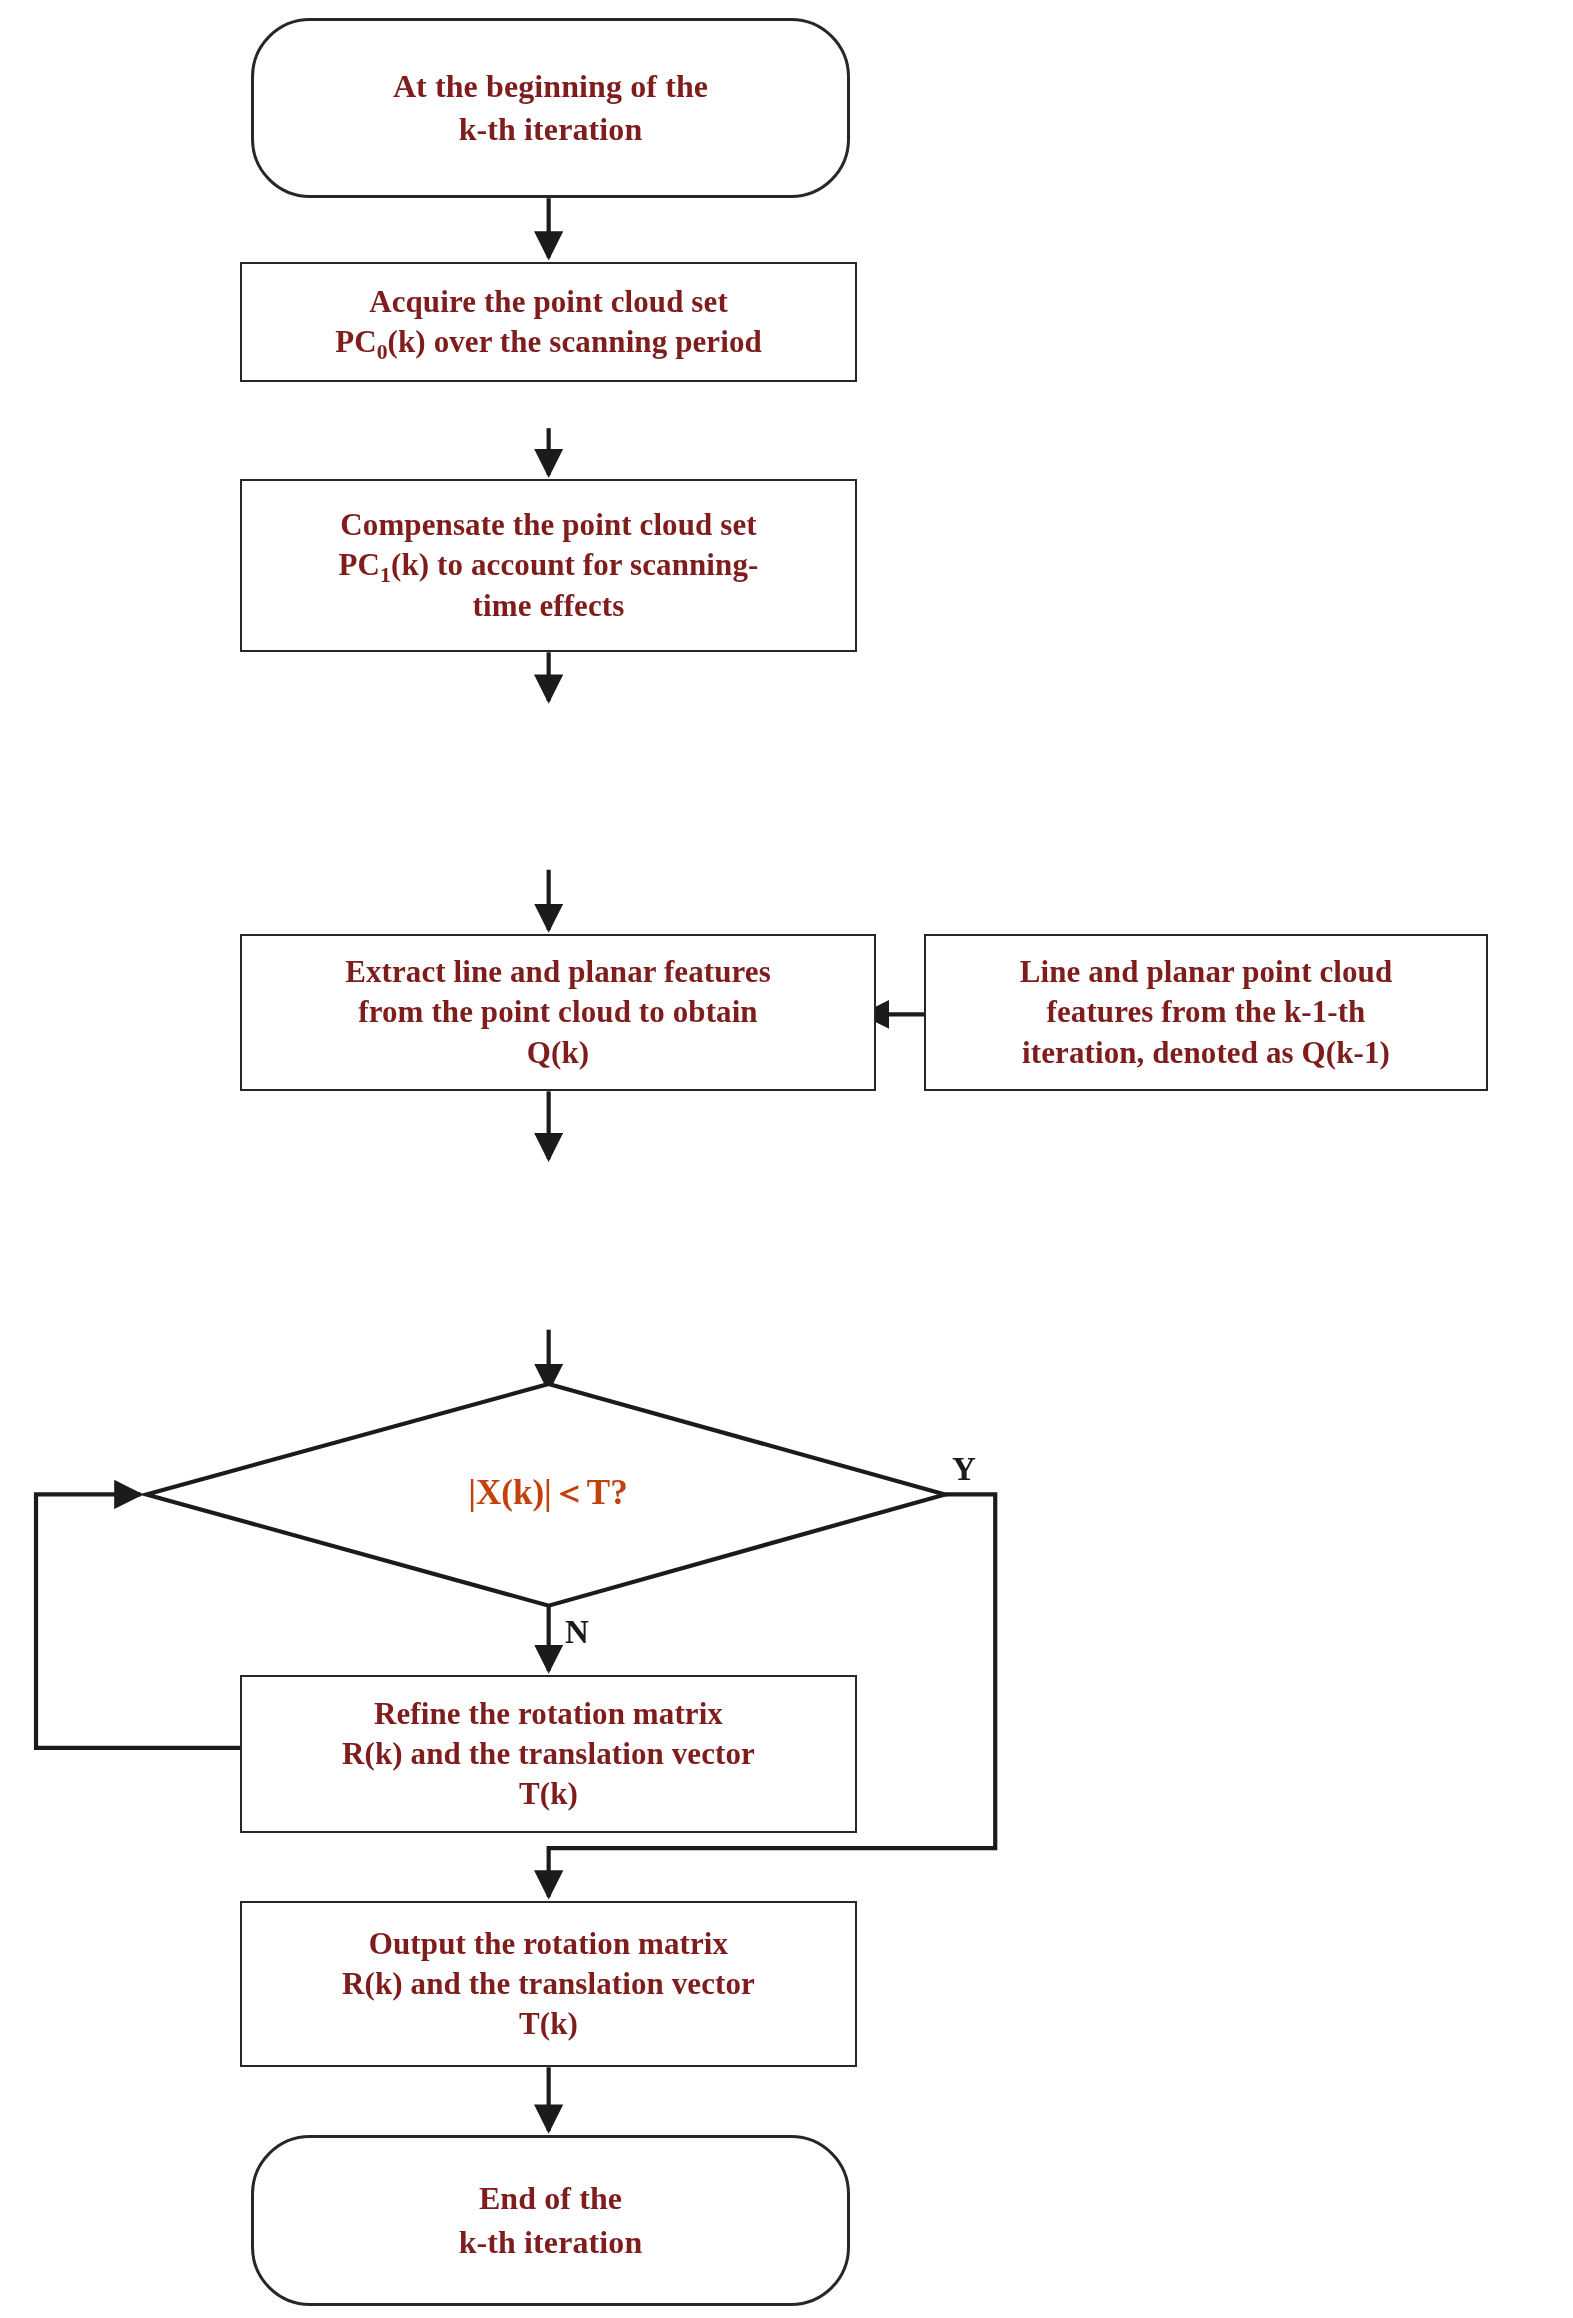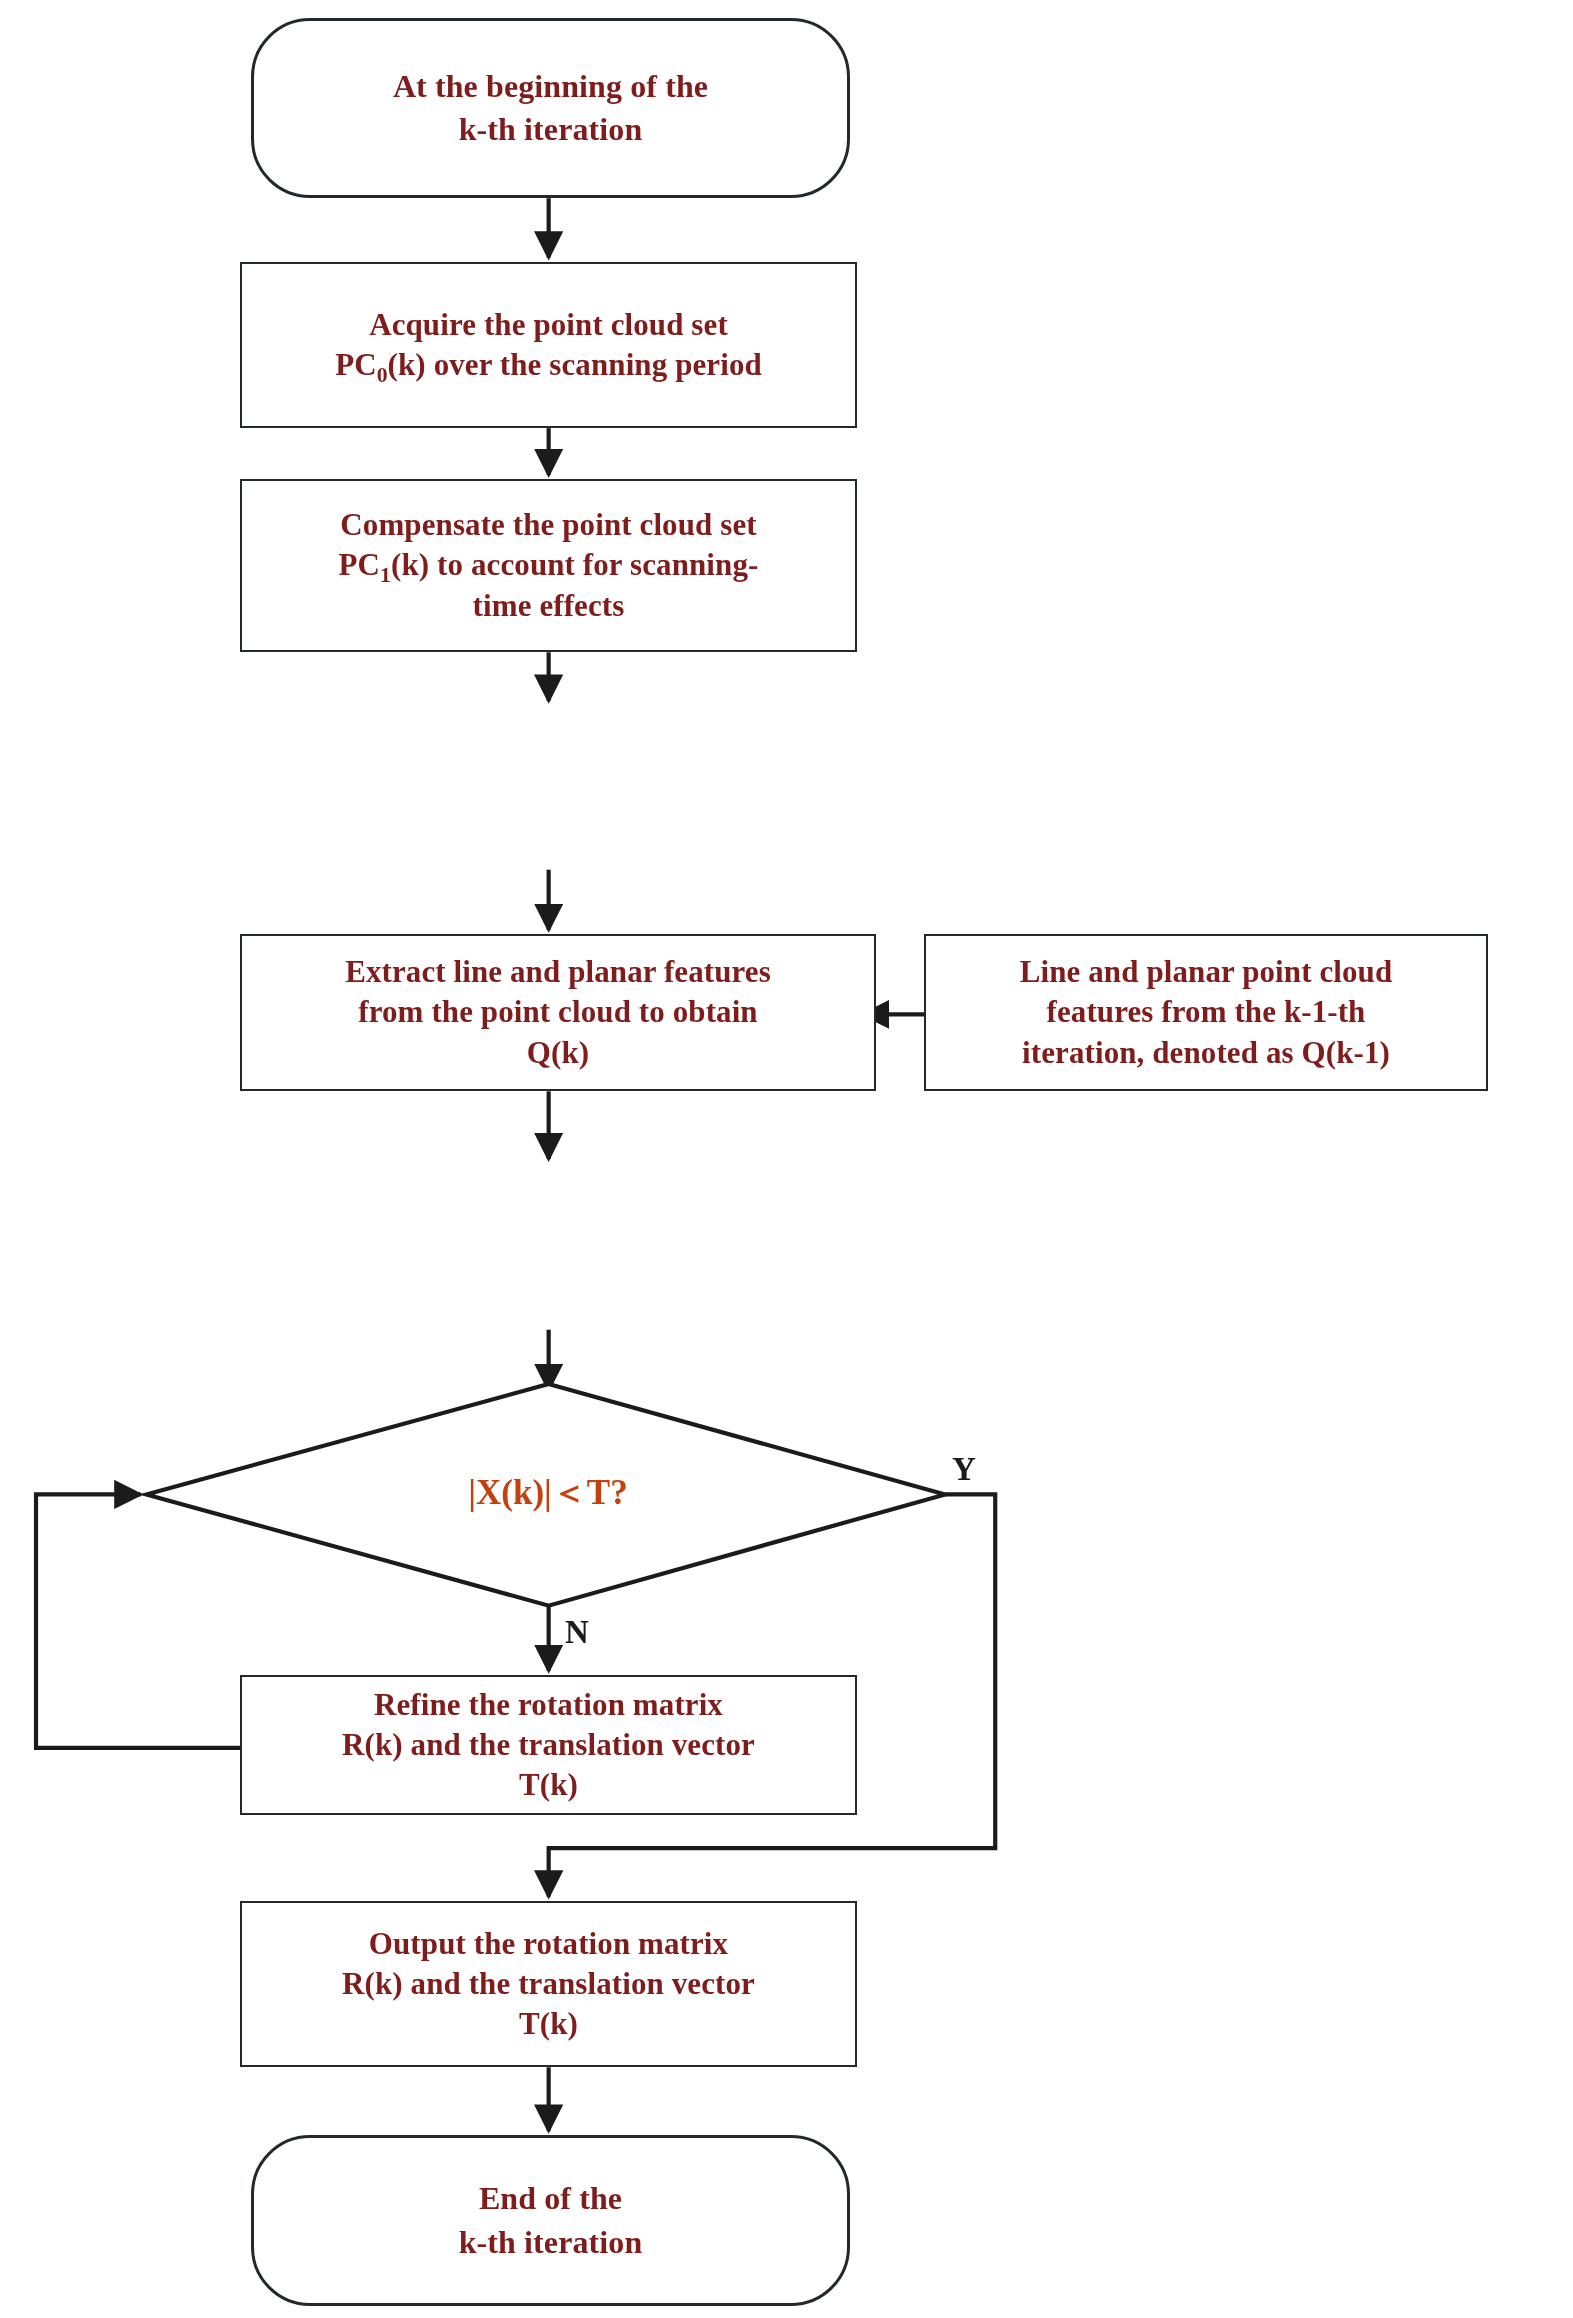--- a/index.html
+++ b/index.html
@@ -116,21 +116,21 @@
       <line x1="656" y1="2472" x2="656" y2="2548" marker-end="url(#arrow)"></line>
     </g>
 
     <polygon points="656,1655 1130,1787 656,1920 175,1787" fill="#ffffff" stroke="#1b1b1b" stroke-width="5"></polygon>
   </svg>
 
   <div class="node node-stadium" style="left:251px; top:18.4px; width:599px; height:180px;">
     <span class="node-text"><span>At the beginning of the</span><br><span>k-th iteration</span></span>
   </div>
 
-  <div class="node node-rect" style="left:240px; top:262px; width:617px; height:166px;">
+  <div class="node node-rect" style="left:240px; top:262px; width:617px; height:120px;">
     <span class="node-text"><span>Acquire the point cloud set</span><br><span>PC</span><sub>0</sub><span>(k) over the scanning period</span></span>
   </div>
 
   <div class="node node-rect" style="left:240px; top:479px; width:617px; height:173px;">
     <span class="node-text"><span>Compensate the point cloud set</span><br><span>PC</span><sub>1</sub><span>(k) to account for scanning-</span><br><span>time effects</span></span>
   </div>
 
 
   <div class="node node-rect" style="left:240px; top:934px; width:636px; height:157px;">
     <span class="node-text"><span>Extract line and planar features</span><br><span>from the point cloud to obtain</span><br><span>Q(k)</span></span>
@@ -140,21 +140,21 @@
     <span class="node-text"><span>Line and planar point cloud</span><br><span>features from the k-1-th</span><br><span>iteration, denoted as Q(k-1)</span></span>
   </div>
 
 
   <div class="diamond-text" style="left:391px; top:1469px; width:314px; text-align:center;">|X(k)|＜T?</div>
 
   <div class="decision-label" style="left:952px; top:1451px;">Y</div>
 
   <div class="decision-label" style="left:565px; top:1614px;">N</div>
 
-  <div class="node node-rect" style="left:240px; top:1675px; width:617px; height:140px;justify-content:center;">
+  <div class="node node-rect" style="left:240px; top:1675px; width:617px; height:158px;justify-content:center;">
     <span class="node-text"><span>Refine the rotation matrix</span><br><span>R(k) and the translation vector</span><br><span>T(k)</span></span>
   </div>
 
   <div class="node node-rect" style="left:240px; top:1901px; width:617px; height:166px;">
     <span class="node-text"><span>Output the rotation matrix</span><br><span>R(k) and the translation vector</span><br><span>T(k)</span></span>
   </div>
 
   <div class="node node-stadium" style="left:251px; top:2135px; width:599px; height:171px;">
     <span class="node-text"><span>End of the</span><br><span>k-th iteration</span></span>
   </div>

